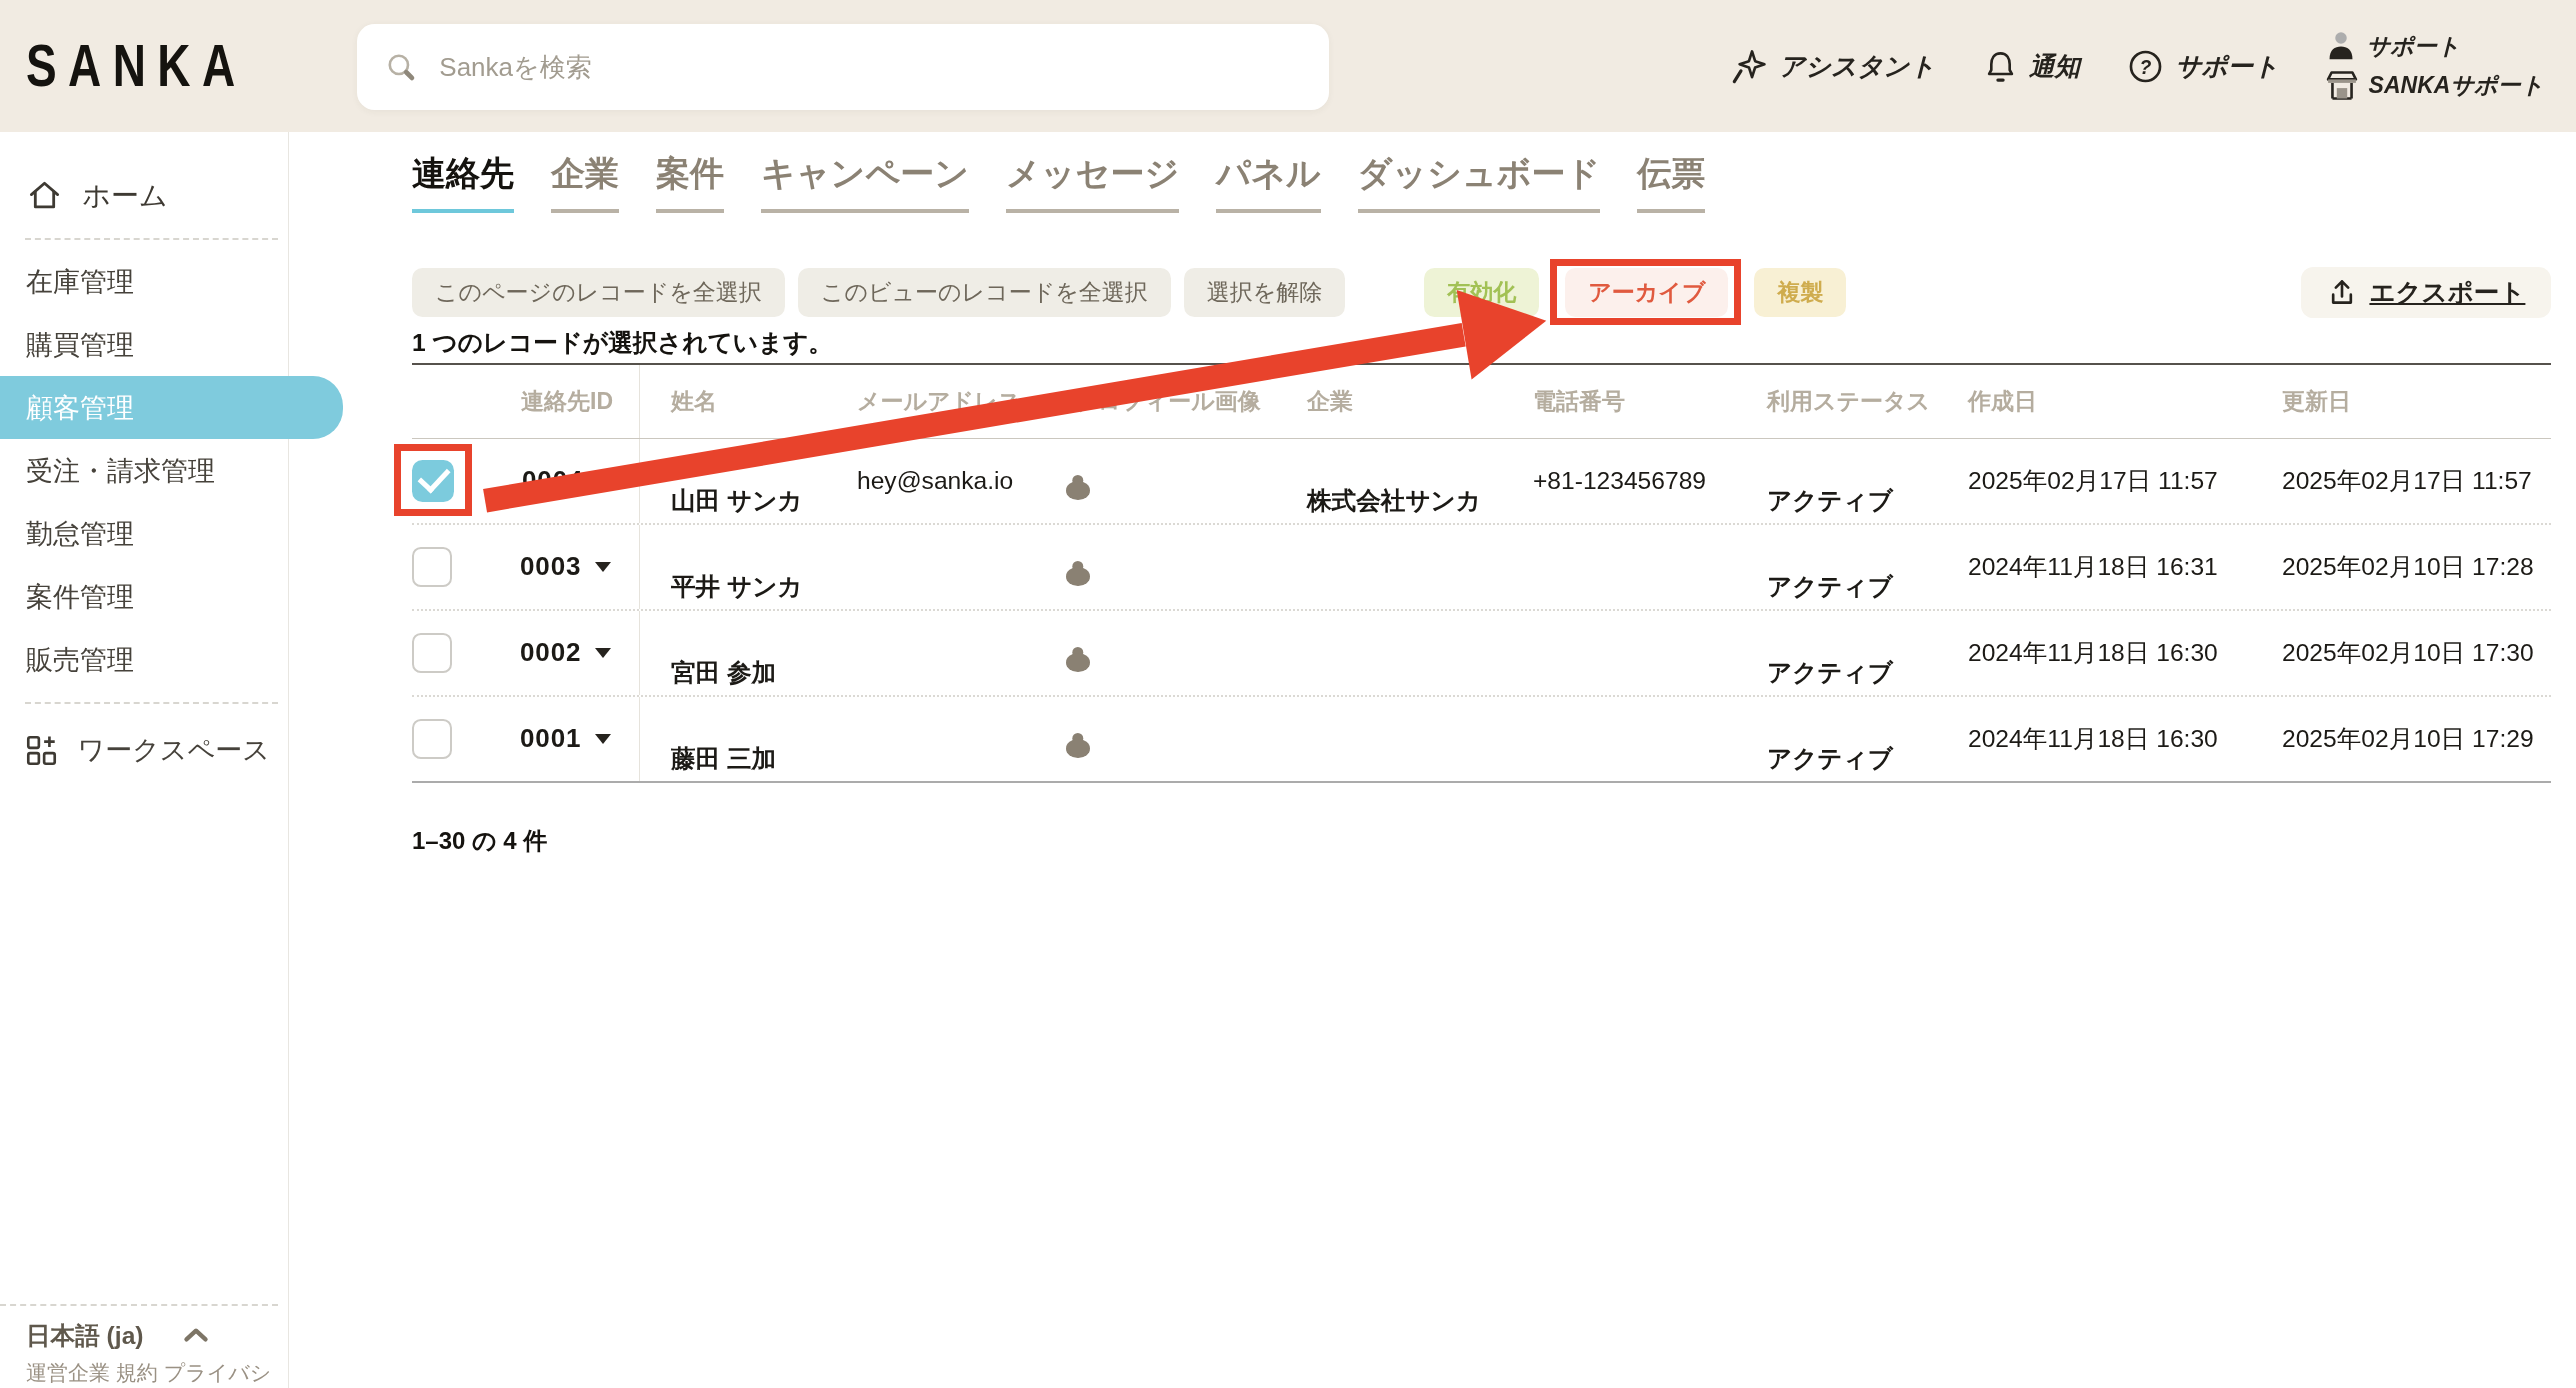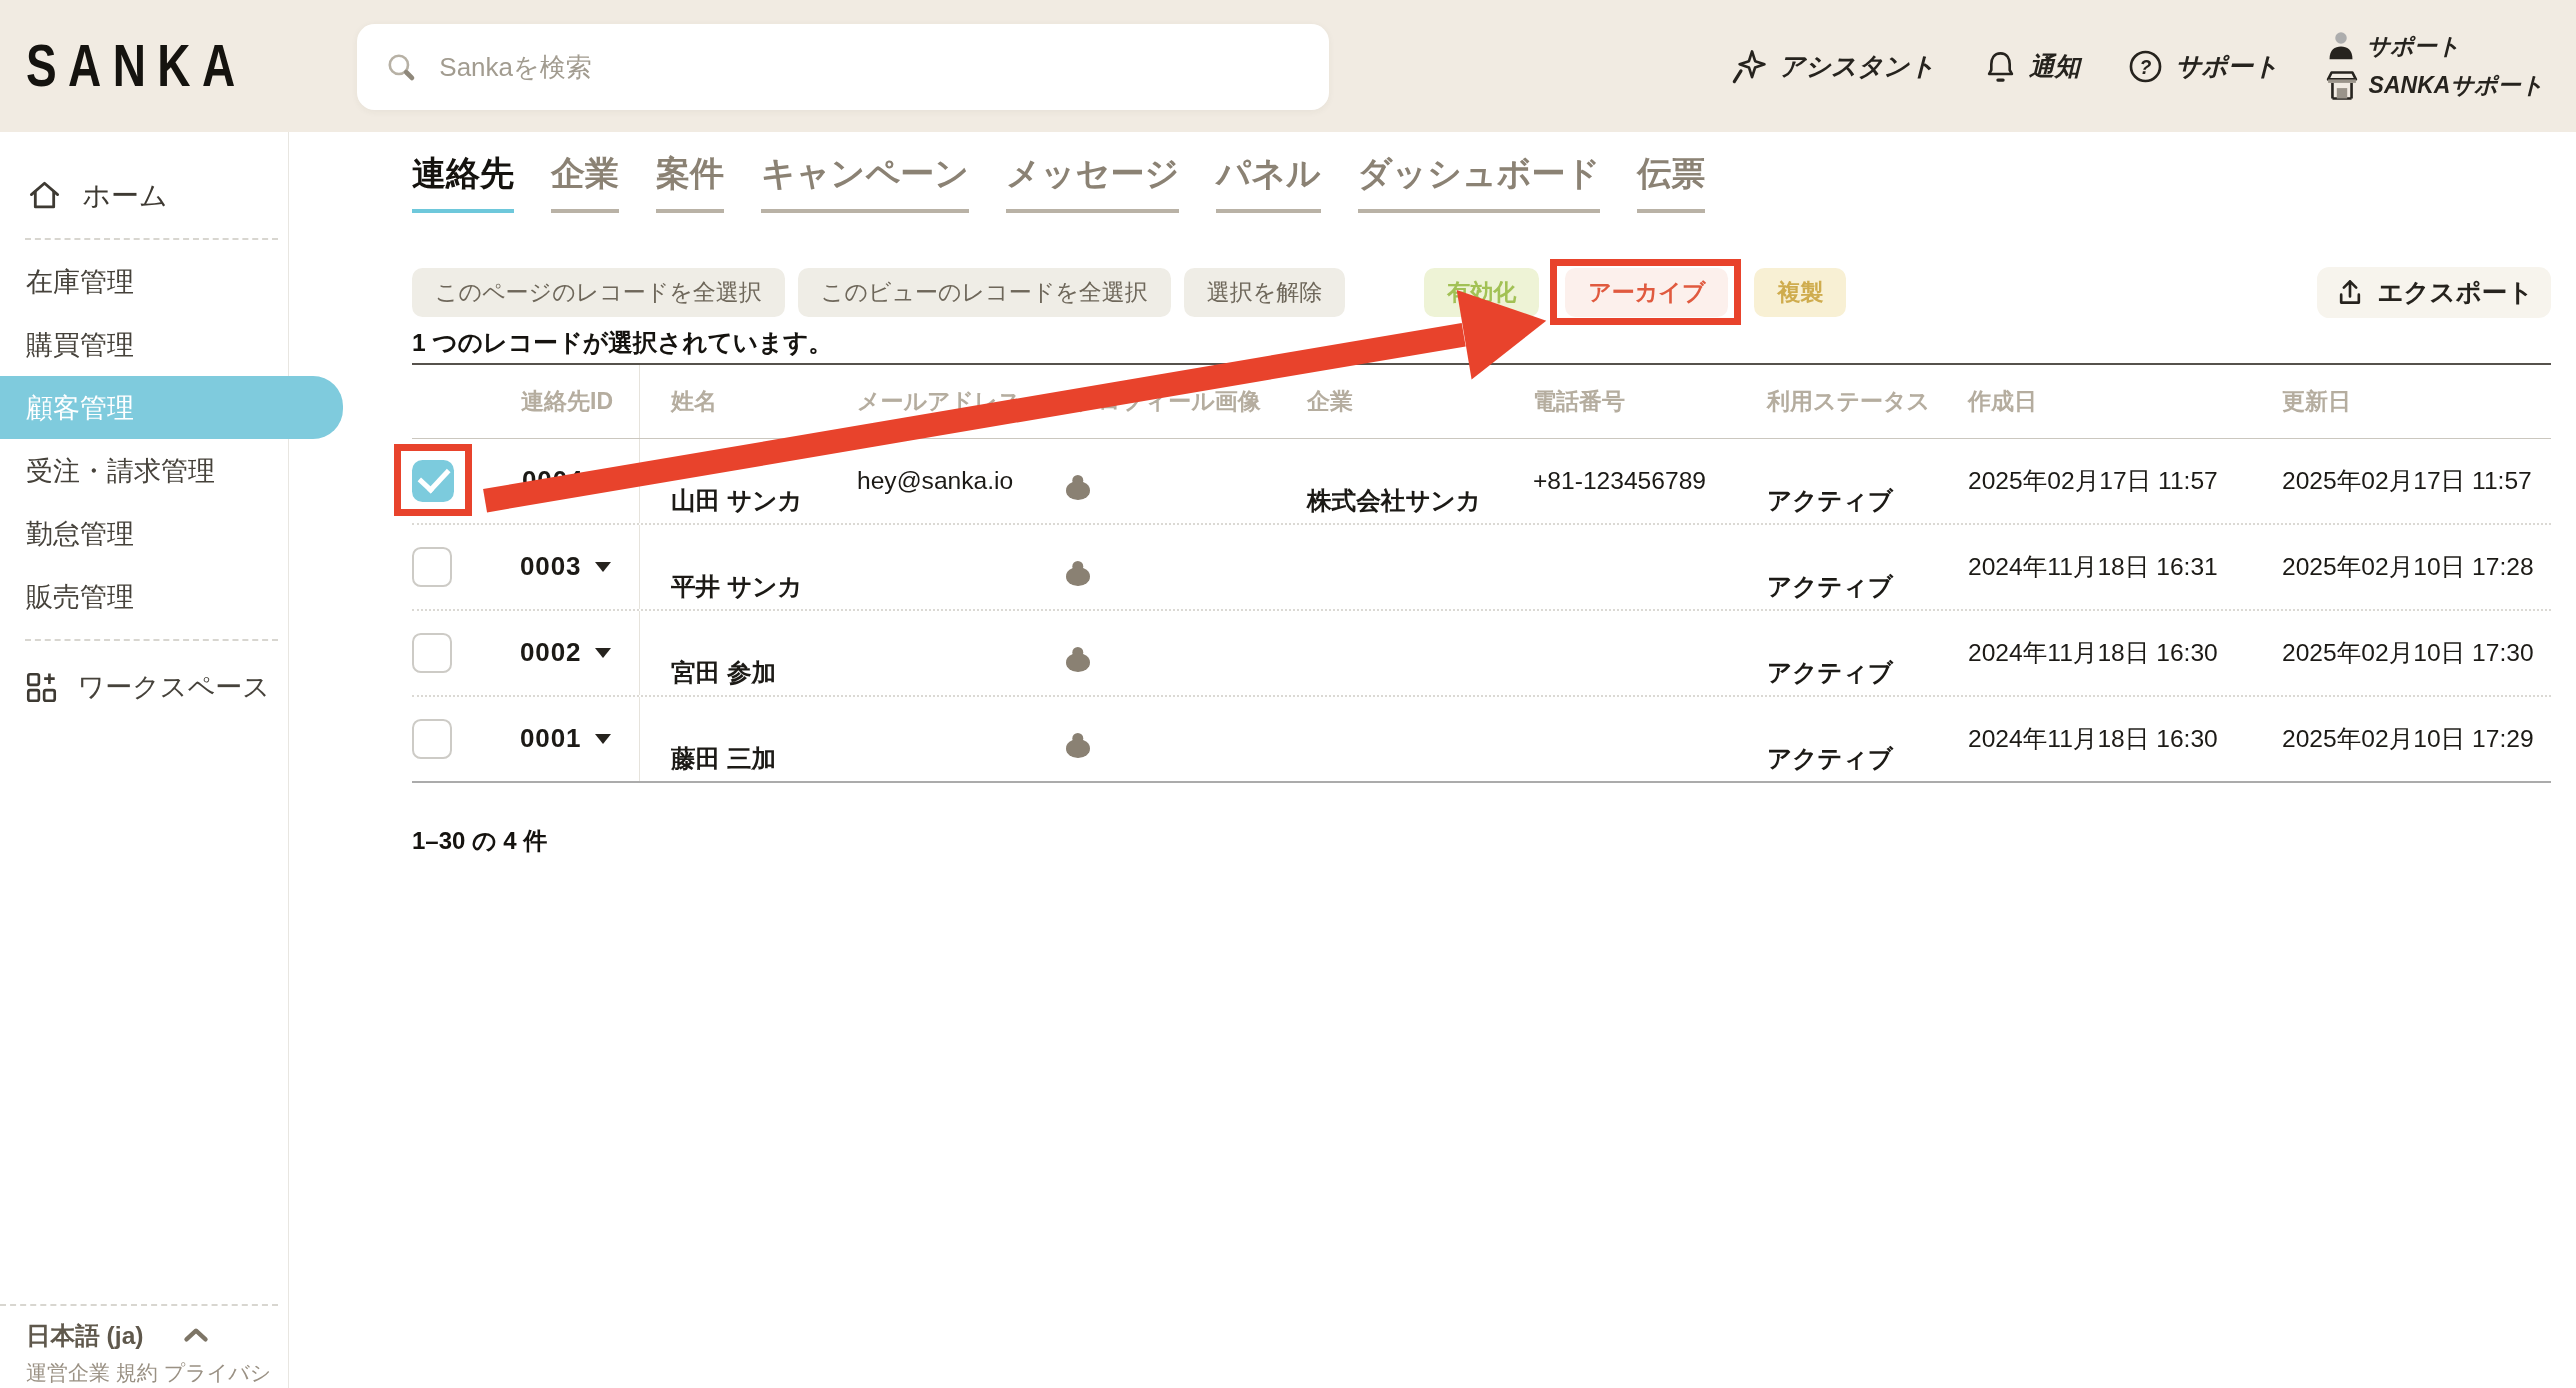--- a/index.html
+++ b/index.html
@@ -47,22 +47,22 @@
   
   .toolbar{display:flex;align-items:center;margin-top:54px;height:51px;}
   .btn{height:49px;border:none;border-radius:10.5px;padding:0 23px;font-size:23px;font-family:inherit;
     cursor:pointer;white-space:nowrap;display:flex;align-items:center;}
   .btn-gray{background:#EFEDE6;color:#6E675A;margin-right:13px;}
   .btn-activate{background:#EEF3D6;color:#A2C155;font-weight:600;}
   .btn-archive{background:#FCF0EC;color:#E05A3F;font-weight:600;}
   .btn-duplicate{background:#F8F0D4;color:#CFAC4E;font-weight:600;}
   .group-gap{margin-left:66px;display:flex;align-items:center;gap:26px;}
   .btn-export{margin-left:auto;height:51px;background:#F7F4ED;border:none;border-radius:12.3px;
-    padding:0 18px;display:flex;align-items:center;gap:12px;font-size:25.5px;font-weight:700;color:#26231E;
-    font-family:inherit;cursor:pointer;}
+    padding:0 26px;display:flex;align-items:center;gap:12px;font-size:25.5px;font-weight:700;color:#26231E;
+    font-family:inherit;cursor:pointer;text-decoration:underline;}
   .annot-wrap{position:relative;display:inline-block;}
   .annot-box{position:absolute;left:-15px;right:-12.3px;top:-8.8px;bottom:-8.8px;border:7px solid #E8432C;pointer-events:none;}
   
   .status-line{margin-top:8.8px;font-size:24.6px;font-weight:600;color:#15130F;height:32px;}
   
   .table{margin-top:4.4px;}
   .t-grid{display:grid;grid-template-columns:228px 217px 217px 233px 226px 234px 201px 314px 1fr;align-items:center;}
   .t-head{height:73px;border-top:2.6px solid #56524C;border-bottom:1.8px solid #CBC7BF;}
   .t-head .hcell{font-size:23px;font-weight:600;color:#B5AD9F;white-space:nowrap;}
   .hcell-sel{padding-left:109px;height:100%;display:flex;align-items:center;border-right:1.8px solid #E6E3DC;box-sizing:border-box;}
@@ -168,20 +168,23 @@
   <div class="side-item active">
     <span>顧客管理</span>
   </div>
   <div class="side-item">
     <span>受注・請求管理</span>
   </div>
   <div class="side-item">
     <span>勤怠管理</span>
   </div>
   <div class="side-item">
+    <span>案件管理</span>
+  </div>
+  <div class="side-item">
     <span>販売管理</span>
   </div>
 
   <div class="side-divider"></div>
   <div class="side-workspace">
     <svg width="37" height="37" viewBox="0 0 42 42">
       <rect x="6" y="6" width="12" height="12" rx="2" fill="none" stroke="#3E3A33" stroke-width="3"></rect>
       <rect x="6" y="24" width="12" height="12" rx="2" fill="none" stroke="#3E3A33" stroke-width="3"></rect>
       <rect x="24" y="24" width="12" height="12" rx="2" fill="none" stroke="#3E3A33" stroke-width="3"></rect>
       <path d="M30 5 V17 M24 11 H36" stroke="#3E3A33" stroke-width="3"></path>

